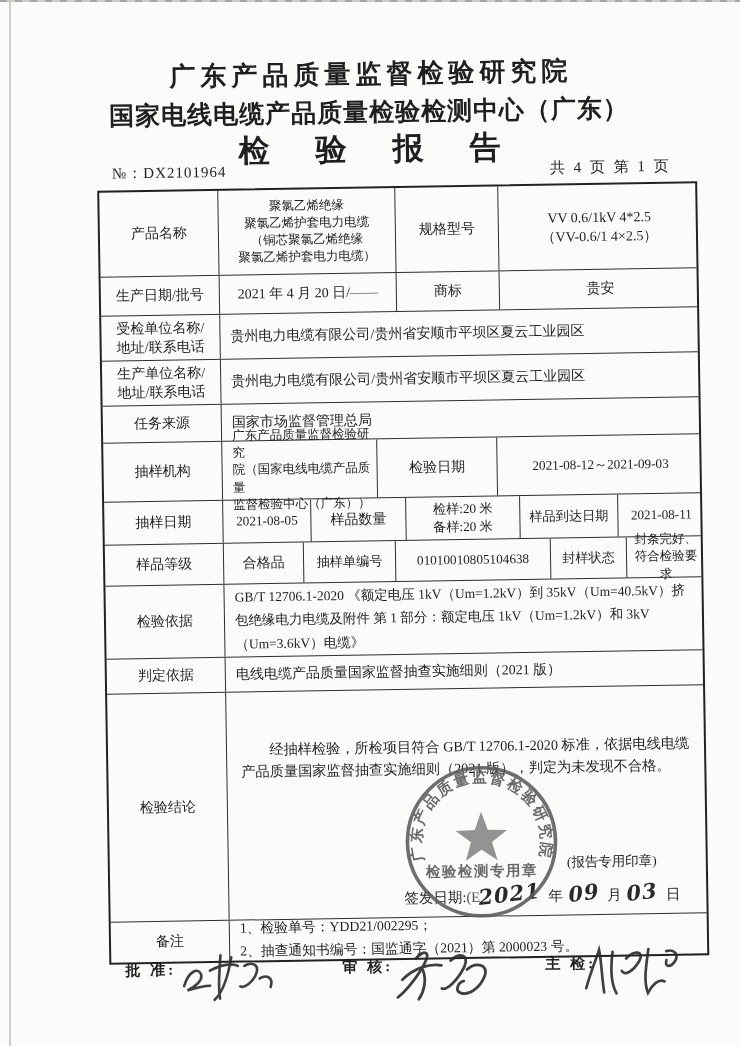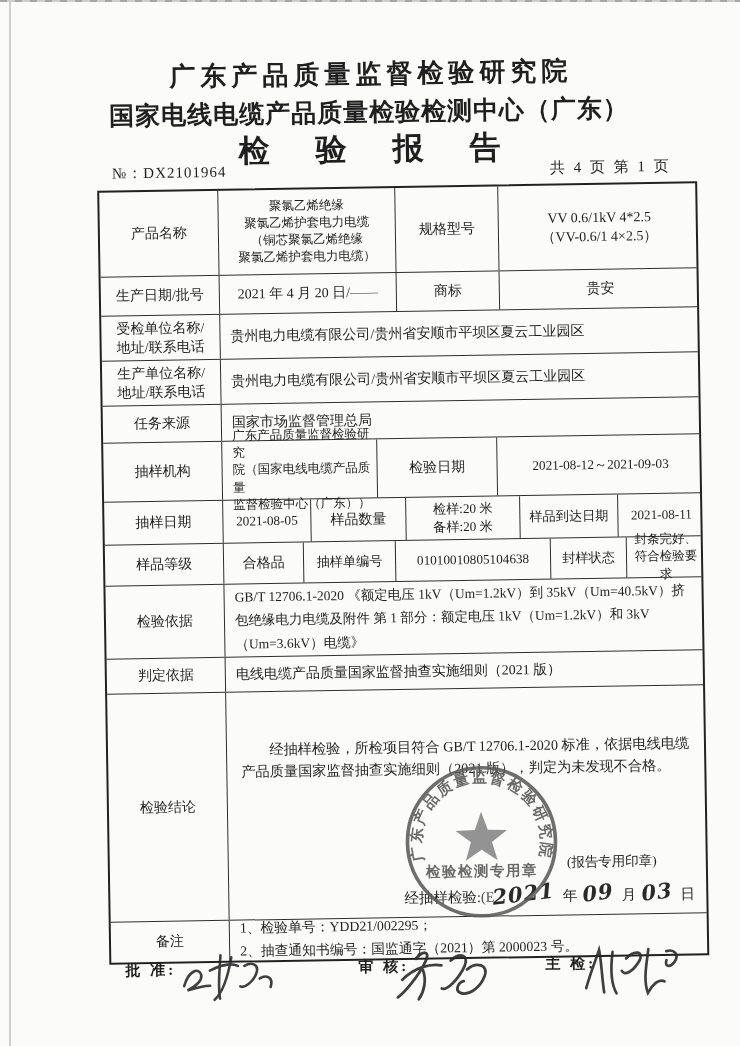--- a/index.html
+++ b/index.html
@@ -145,42 +145,42 @@
         <div class="td" style="flex:0 0 118px">备注</div>
         <div class="td left preline remarks" style="flex:0 0 482px">1、检验单号：YDD21/002295；
 2、抽查通知书编号：国监通字（2021）第 2000023 号。</div>
       </div>
 
     </div>
 
     <div class="side-note">(报告专用印章)</div>
 
     <div class="issue-line">
-      <span>经抽样检验:</span>
+      <span>签发日期:</span>
       <span class="code-frag">(E</span>
       <span class="hw">2021</span>
       <span class="unit">年</span>
       <span class="hw">09</span>
       <span class="unit">月</span>
       <span class="hw">03</span>
       <span class="unit">日</span>
     </div>
 
     <svg class="stamp" viewBox="0 0 166 166">
       <circle cx="83" cy="83" r="74" fill="none" stroke="#5b5b5b" stroke-width="3.6"></circle>
       <path id="arcT" d="M 25.6 100.5 A 60 60 0 1 1 140.4 100.5" fill="none"></path>
       <text font-size="15" letter-spacing="2.2" fill="#555555" font-weight="bold" font-family="Liberation Sans, sans-serif">
         <textPath href="#arcT" startOffset="50%" text-anchor="middle">广东产品质量监督检验研究院</textPath>
       </text>
       <polygon fill="#6b6b6b" opacity="0.82" points="83,53 89.5,71.1 108.7,71.7 93.5,83.4 98.9,101.8 83,91 67.1,101.8 72.5,83.4 57.3,71.7 76.5,71.1"></polygon>
       <text x="83" y="117" text-anchor="middle" font-size="14.5" letter-spacing="1.5" fill="#555555" font-weight="bold" font-family="Liberation Sans, sans-serif">检验检测专用章</text>
     </svg>
 
     <div class="footer-label" style="left:113px;top:957px">批 准:</div>
-    <div class="footer-label" style="left:346px;top:957px">审 核:</div>
+    <div class="footer-label" style="left:330px;top:957px">审 核:</div>
     <div class="footer-label" style="left:533px;top:957px">主 检:</div>
 
     <svg class="sig" style="left:165px;top:945px" width="108" height="56" viewBox="0 0 100 50">
       <g fill="none" stroke="#2b2b2b" stroke-width="2.4" stroke-linecap="round" opacity="0.9">
         <path d="M6,34 C10,20 20,16 22,24 C23,31 13,36 9,38 C16,36 26,34 30,34"></path>
         <path d="M40,6 C39,20 37,34 39,46"></path>
         <path d="M30,20 C40,15 50,13 56,16"></path>
         <path d="M50,8 C47,24 42,40 34,47"></path>
         <path d="M62,16 C69,12 76,15 73,23 C70,31 62,37 58,35"></path>
         <path d="M76,28 C82,24 89,27 86,36"></path>

